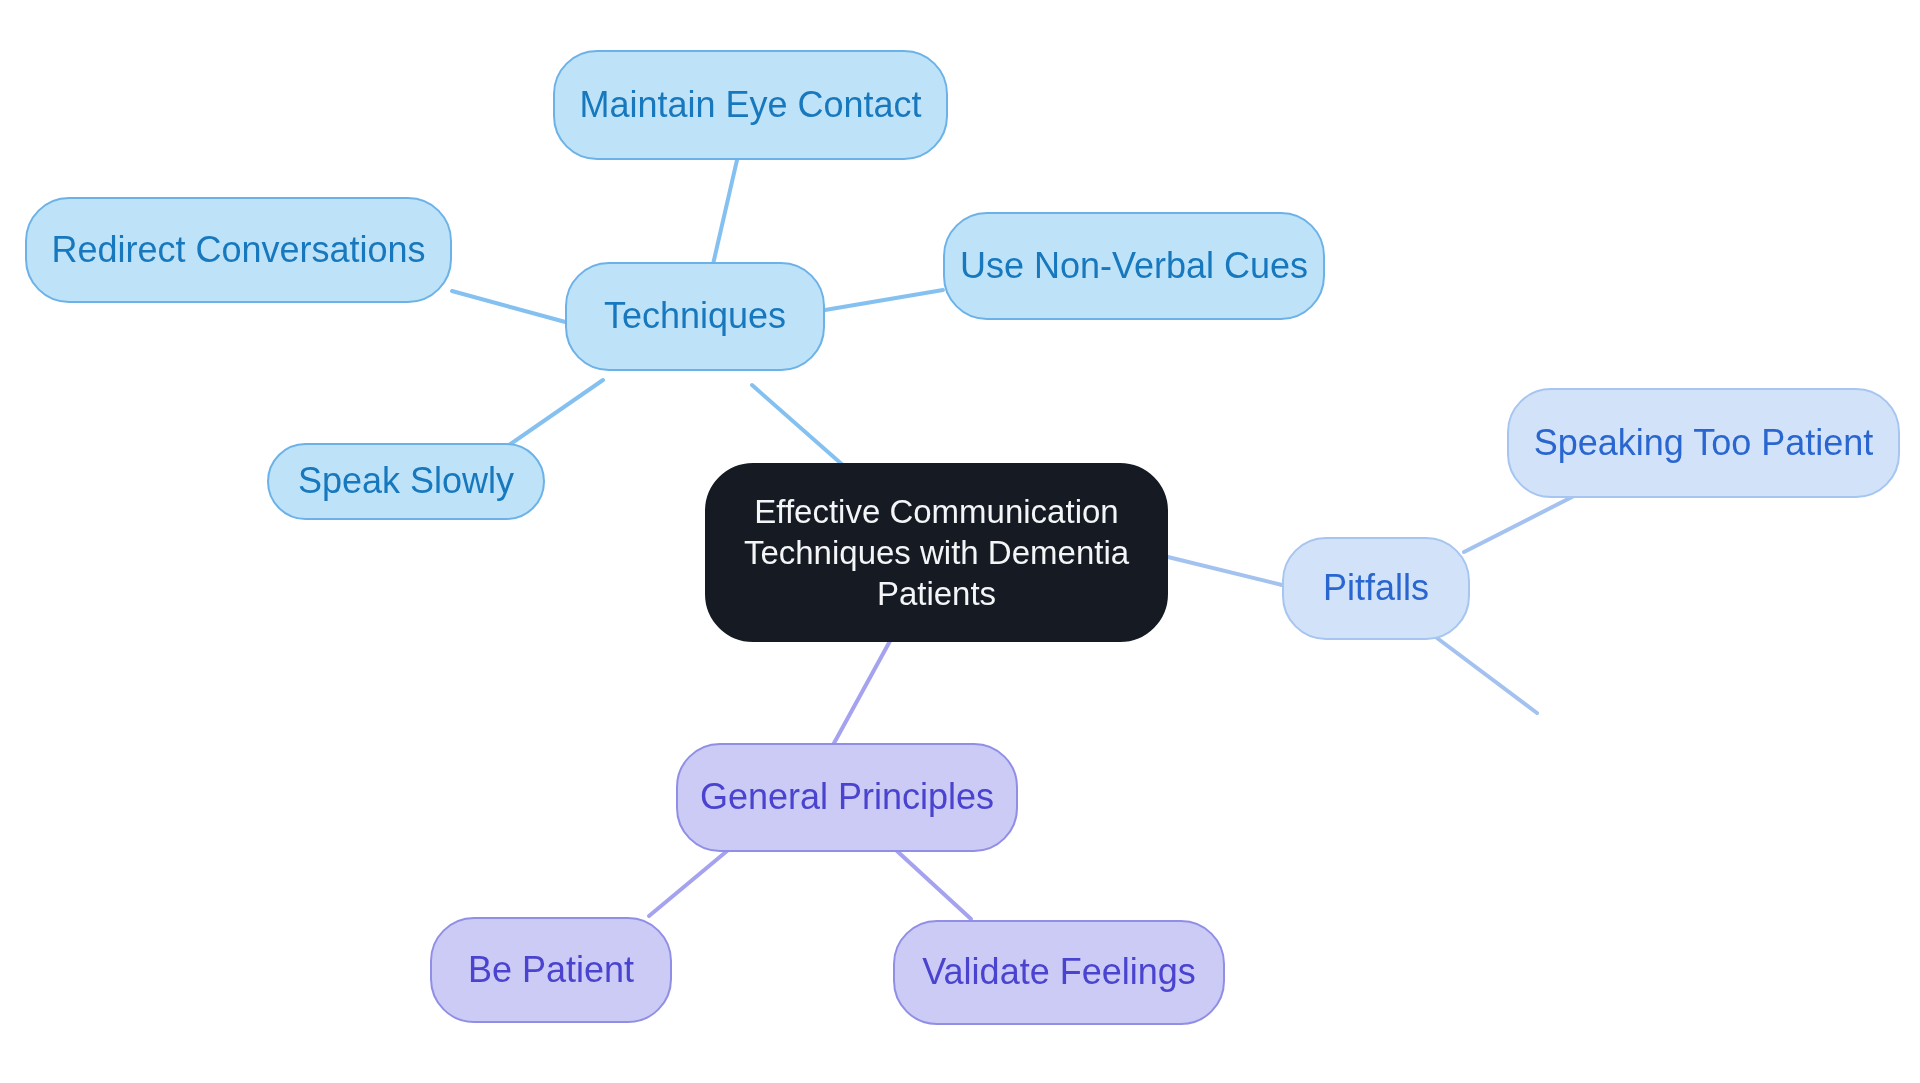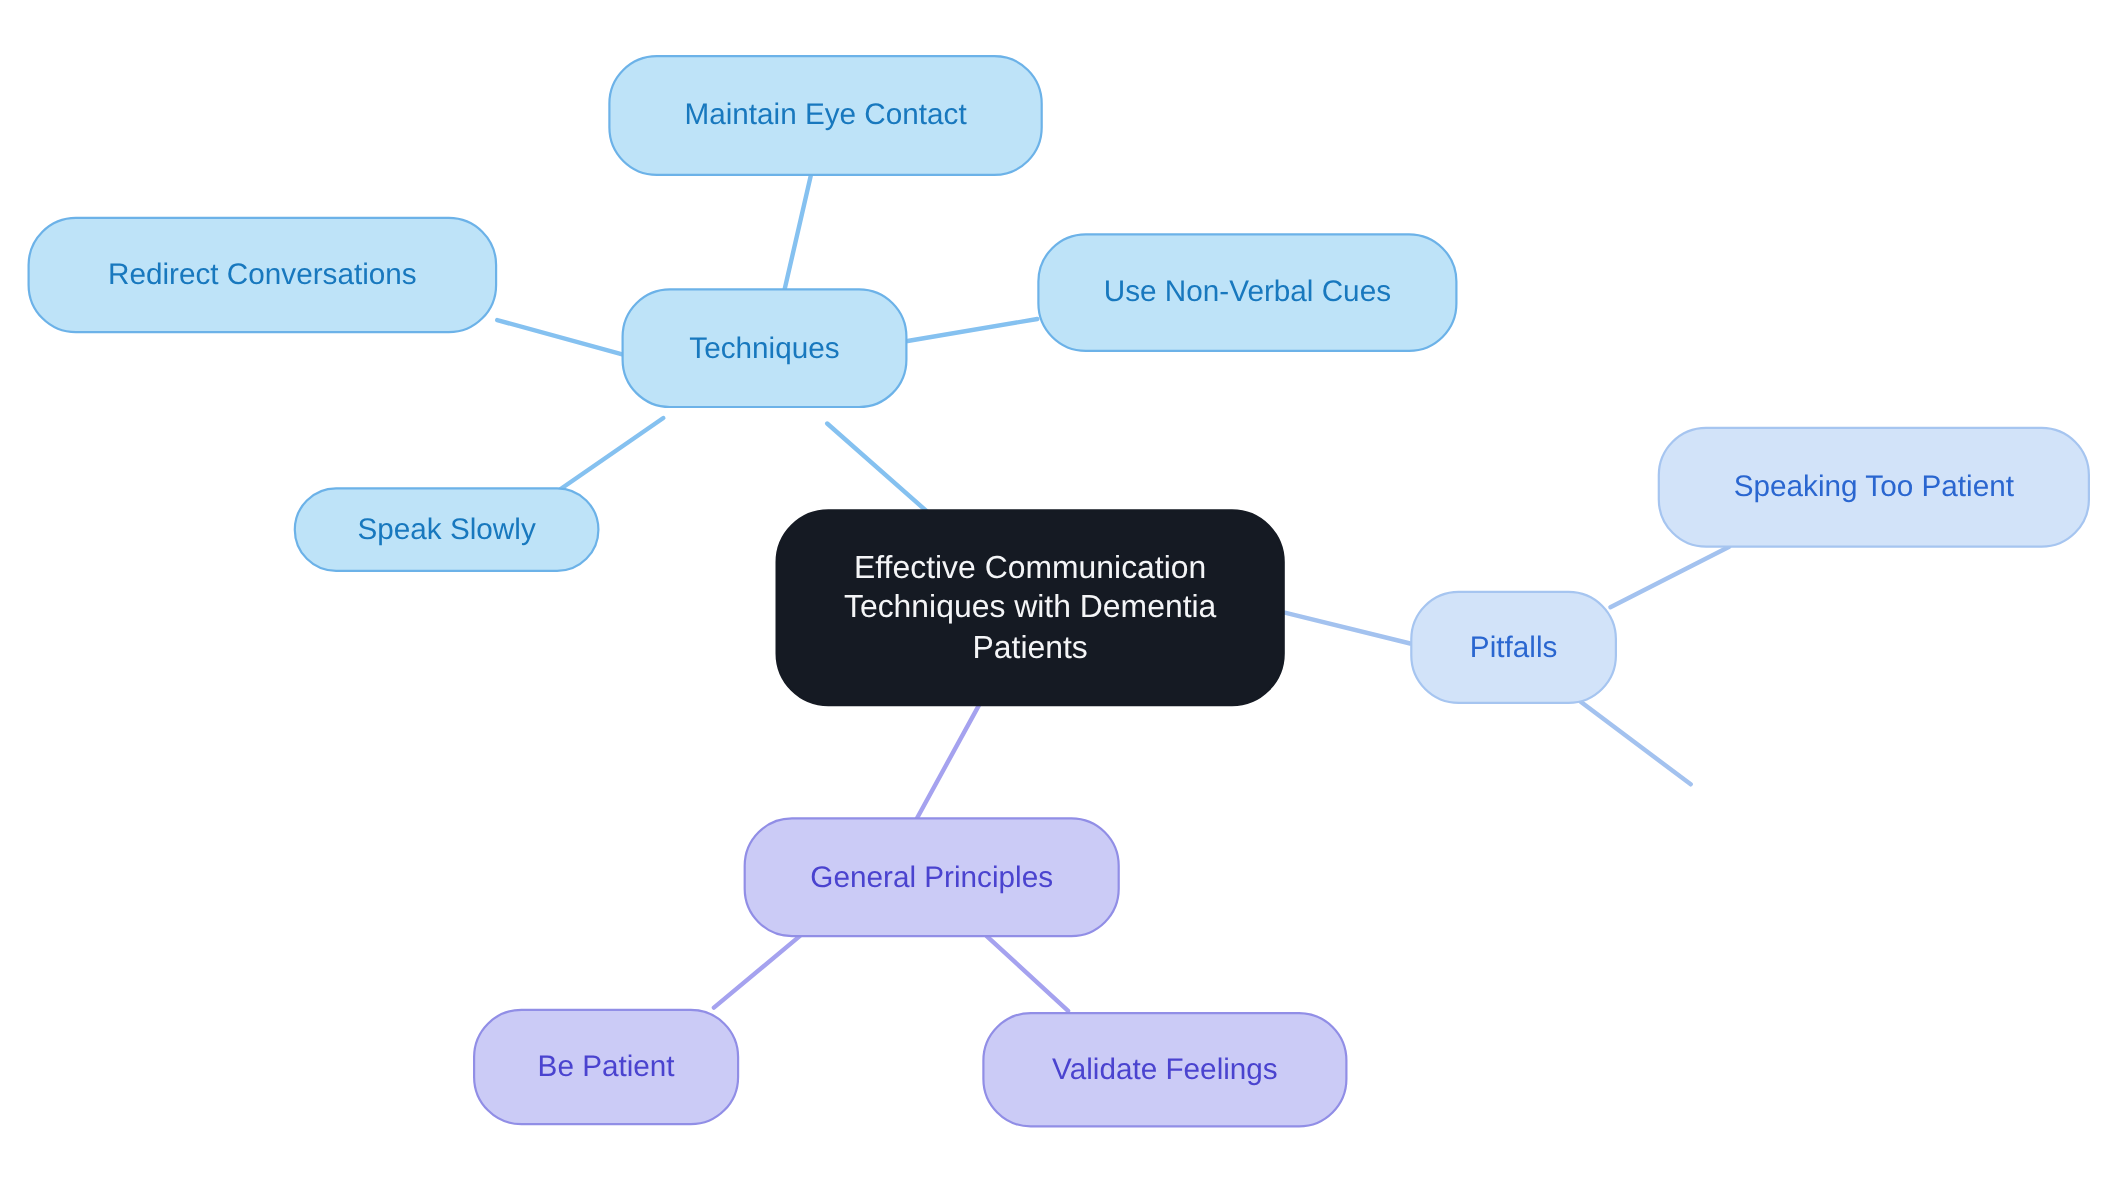--- a/index.html
+++ b/index.html
@@ -22,29 +22,29 @@
     pointer-events: none;
   }
   .node {
     position: absolute;
     box-sizing: border-box;
     display: flex;
     align-items: center;
     justify-content: center;
     text-align: center;
     border-radius: 44px;
-    font-size: 27px;
+    font-size: 36px;
     line-height: 1.3;
     white-space: pre-line;
     cursor: pointer;
     user-select: none;
   }
   .node.central {
     border-radius: 48px;
-    font-size: 29px;
+    font-size: 33px;
     line-height: 1.25;
     padding: 0 36px;
   }
 </style>
 </head>
 <body>
 
 <div id="canvas" style="width: 1920px; height: 1083px; background: rgb(255, 255, 255);">
   <svg id="edges" xmlns="http://www.w3.org/2000/svg" width="1920" height="1083">
       <line x1="711" y1="273" x2="737" y2="160" stroke="#85C1F0" stroke-width="4" stroke-linecap="round"></line>

